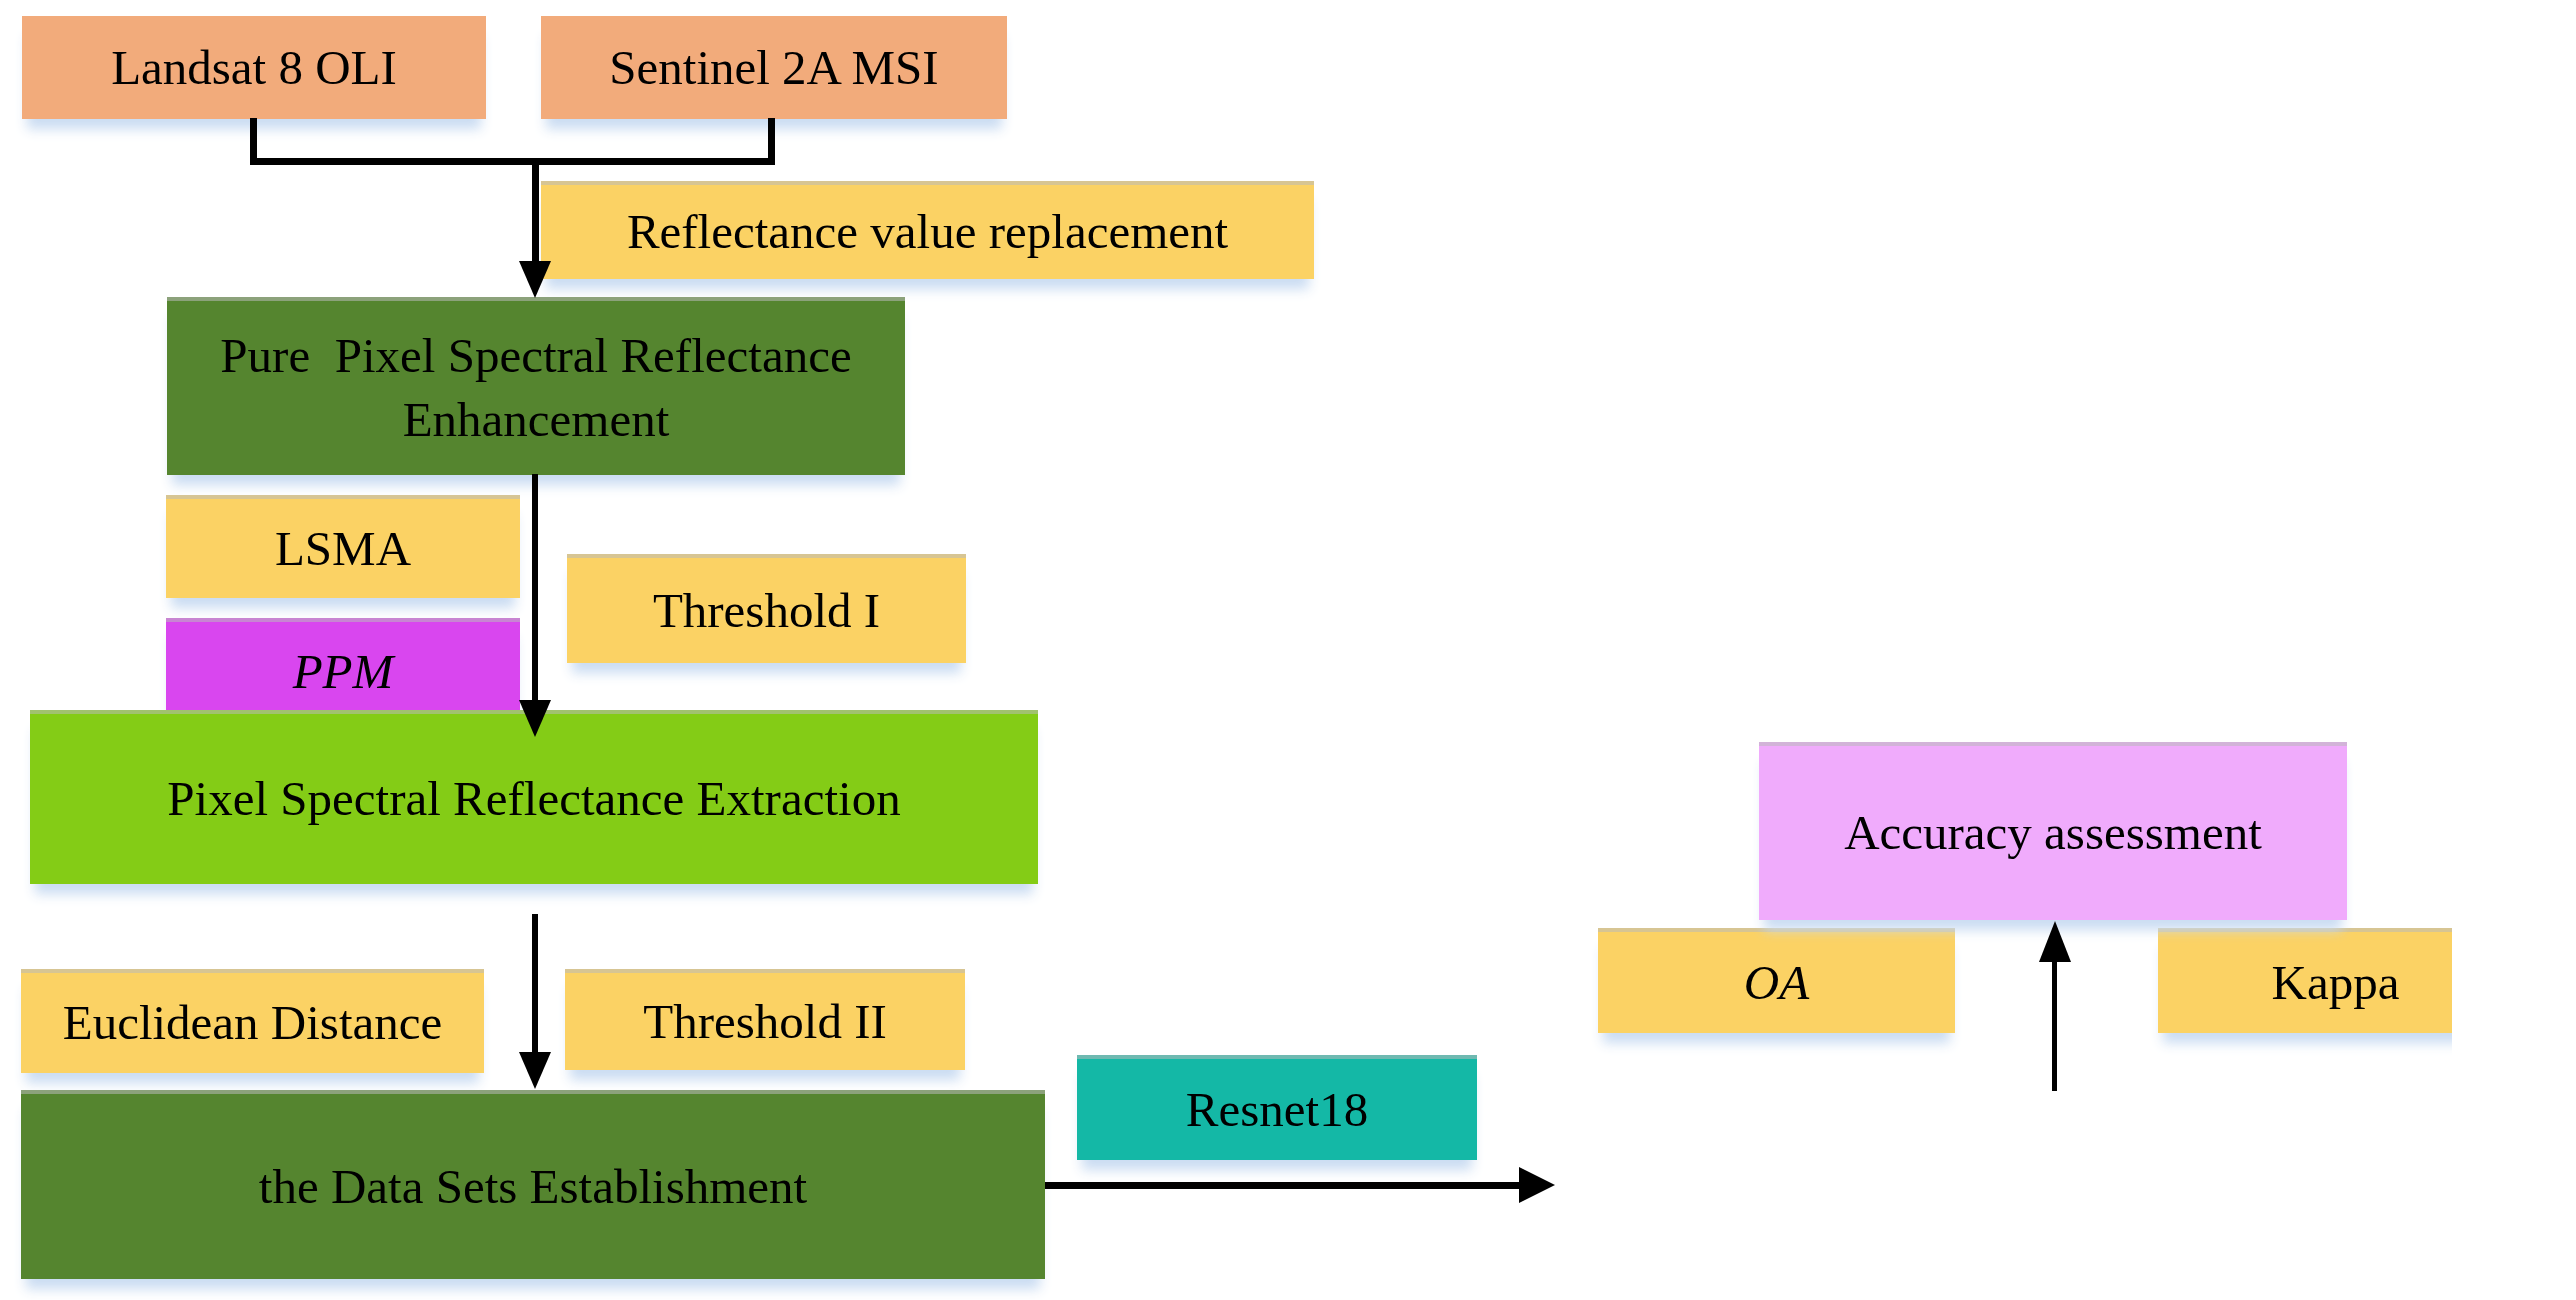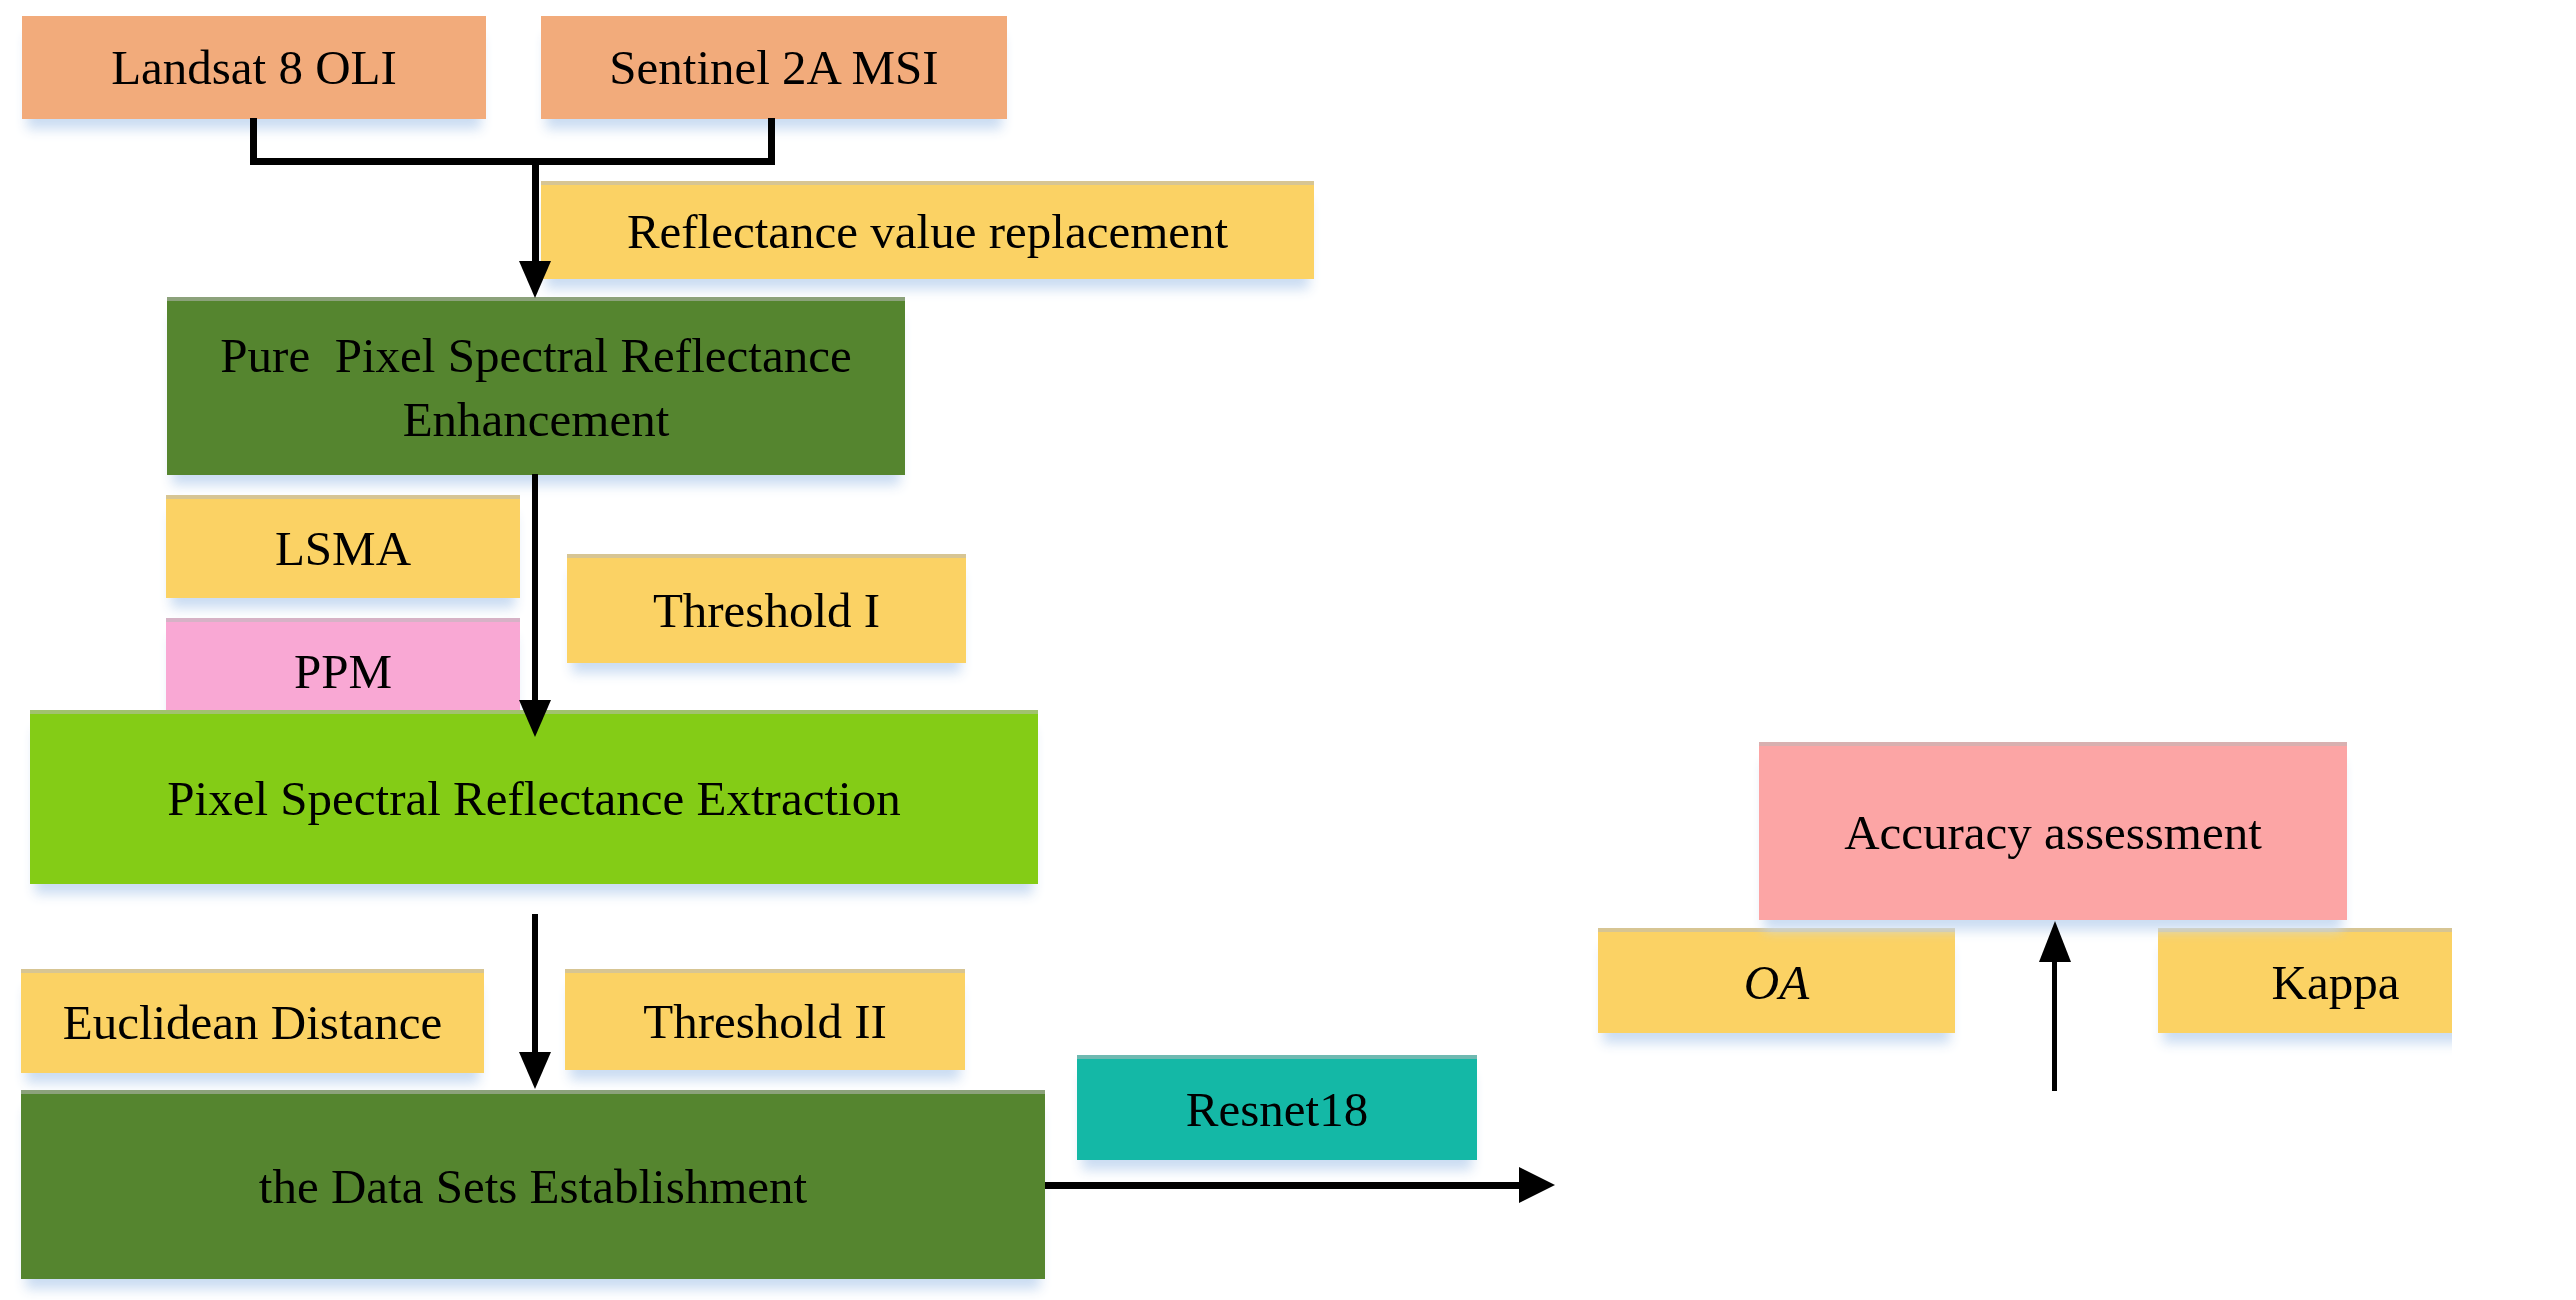--- a/index.html
+++ b/index.html
@@ -71,21 +71,21 @@
   </div>
 
   <div class="node capped" style="left: 541px; top: 181px; width: 773px; height: 98px; background: rgb(251, 210, 100);">
     <span class="label">Reflectance value replacement</span>
   </div>
 
   <div class="node capped" style="left: 166px; top: 495px; width: 354px; height: 103px; background: rgb(251, 210, 100);">
     <span class="label">LSMA</span>
   </div>
 
-  <div class="node capped" style="left: 166px; top: 618px; width: 354px; height: 103px; background: #f9a8d4;">
+  <div class="node capped" style="left: 166px; top: 618px; width: 354px; height: 103px; background: #d946ef; font-style: italic;">
     <span class="label">PPM</span>
   </div>
 
   <div class="node capped" style="left: 567px; top: 554px; width: 399px; height: 109px; background: rgb(251, 210, 100);">
     <span class="label">Threshold I</span>
   </div>
 
   <div class="node capped" style="left: 21px; top: 969px; width: 463px; height: 104px; background: rgb(251, 210, 100);">
     <span class="label">Euclidean Distance</span>
   </div>
@@ -117,21 +117,21 @@
     <span class="label">Pixel Spectral Reflectance Extraction</span>
   </div>
 
   <div class="node capped" style="left: 21px; top: 1090px; width: 1024px; height: 189px; background: rgb(85, 133, 47);">
     <div class="label">
         <div class="line">the Data Sets Establishment</div>
       </div>
   </div>
 
 
-  <div class="node capped" style="left: 1759px; top: 742px; width: 588px; height: 178px; background: #fca5a5; font-family: Liberation Serif, serif;">
+  <div class="node capped" style="left: 1759px; top: 742px; width: 588px; height: 178px; background: #f0abfc; font-family: Liberation Serif, serif;">
     <span class="label">Accuracy assessment</span>
   </div>
 
   <div class="aline" style="left: 250px; top: 118px; width: 6.5px; height: 47px; background: rgb(0, 0, 0);"></div>
   <div class="aline" style="left: 768px; top: 118px; width: 6.5px; height: 47px; background: rgb(0, 0, 0);"></div>
   <div class="aline" style="left: 250px; top: 158px; width: 524px; height: 7.3px; background: rgb(0, 0, 0);"></div>
   <div class="aline" style="left: 532px; top: 158px; width: 6.5px; height: 106px; background: rgb(0, 0, 0);"></div>
   <div class="head down" style="left: 519px; top: 261px; border-top-color: rgb(0, 0, 0);"></div>
 
   <div class="aline" style="left: 532px; top: 474px; width: 5.7px; height: 229px; background: rgb(0, 0, 0);"></div>

